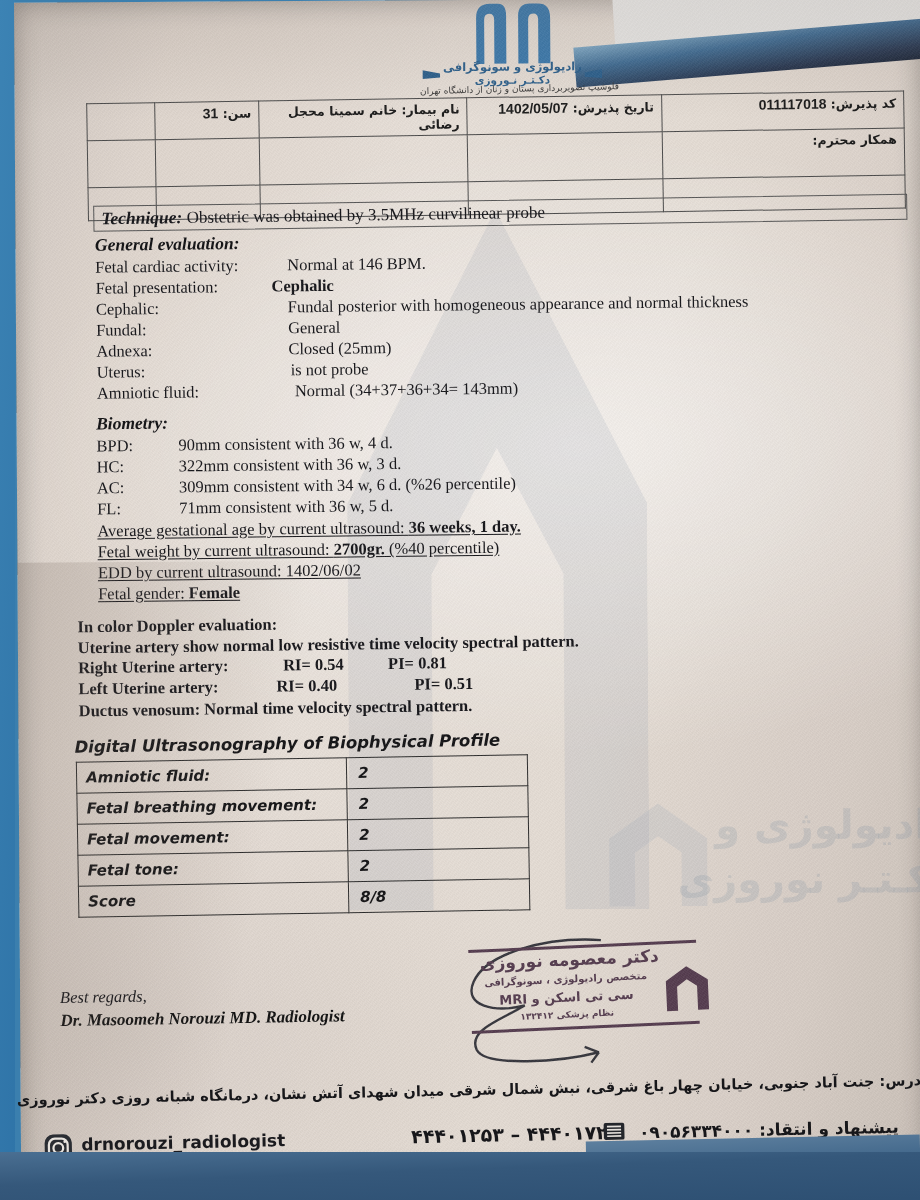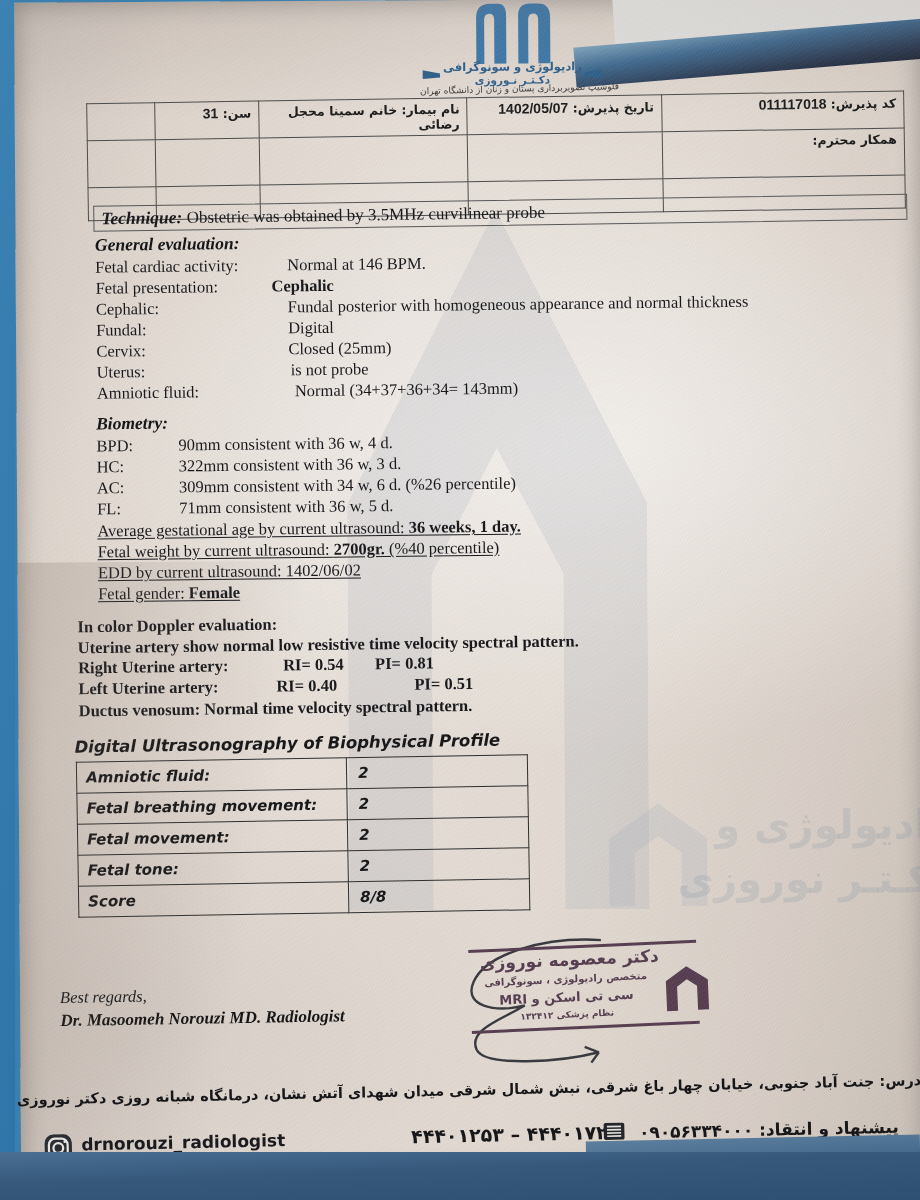--- a/index.html
+++ b/index.html
@@ -326,24 +326,24 @@
     <div class="row">
         <span class="lbl">Fetal presentation:</span>
         <span class="val b" style="left:176px">Cephalic</span>
       </div>
     <div class="row">
         <span class="lbl">Cephalic:</span>
         <span class="val" style="left:192px">Fundal posterior with homogeneous appearance and normal thickness</span>
       </div>
     <div class="row">
         <span class="lbl">Fundal:</span>
-        <span class="val" style="left:192px">Digital</span>
-      </div>
-    <div class="row">
-        <span class="lbl">Cervix:</span>
+        <span class="val" style="left:192px">General</span>
+      </div>
+    <div class="row">
+        <span class="lbl">Adnexa:</span>
         <span class="val" style="left:192px">Closed (25mm)</span>
       </div>
     <div class="row">
         <span class="lbl">Uterus:</span>
         <span class="val" style="left:194px">is not probe</span>
       </div>
     <div class="row">
         <span class="lbl">Amniotic fluid:</span>
         <span class="val" style="left:198px">Normal (34+37+36+34= 143mm)</span>
       </div>
@@ -381,21 +381,21 @@
       <span>Fetal gender: </span><b>Female</b>
     </div>
   </div>
 
   <div id="dop-block" class="blk">
     <div class="dl">In color Doppler evaluation:</div>
     <div class="dl">Uterine artery show normal low resistive time velocity spectral pattern.</div>
     <div class="row" style="height:21px">
       <span class="lbl" style="font-weight:700">Right Uterine artery:</span>
       <span class="val b" style="left:205px">RI= 0.54</span>
-      <span class="val b" style="left:297px">PI= 0.81</span>
+      <span class="val b" style="left:310px">PI= 0.81</span>
     </div>
     <div class="row" style="height:21px">
       <span class="lbl" style="font-weight:700">Left Uterine artery:</span>
       <span class="val b" style="left:198px">RI= 0.40</span>
       <span class="val b" style="left:336px">PI= 0.51</span>
     </div>
     <div class="dl">Ductus venosum: Normal time velocity spectral pattern.</div>
   </div>
 
   <div id="bpp-head">Digital Ultrasonography of Biophysical Profile</div>

